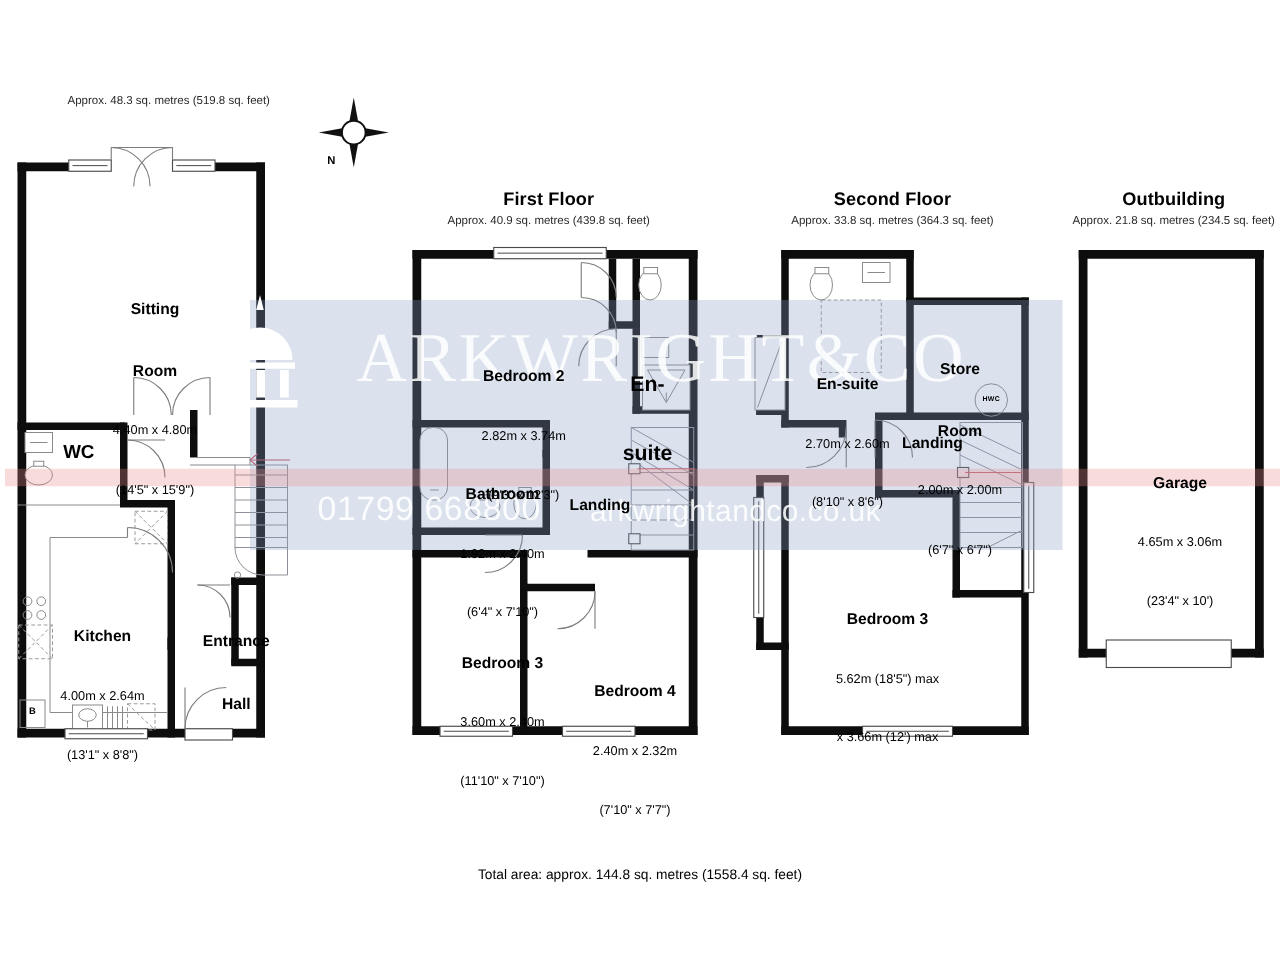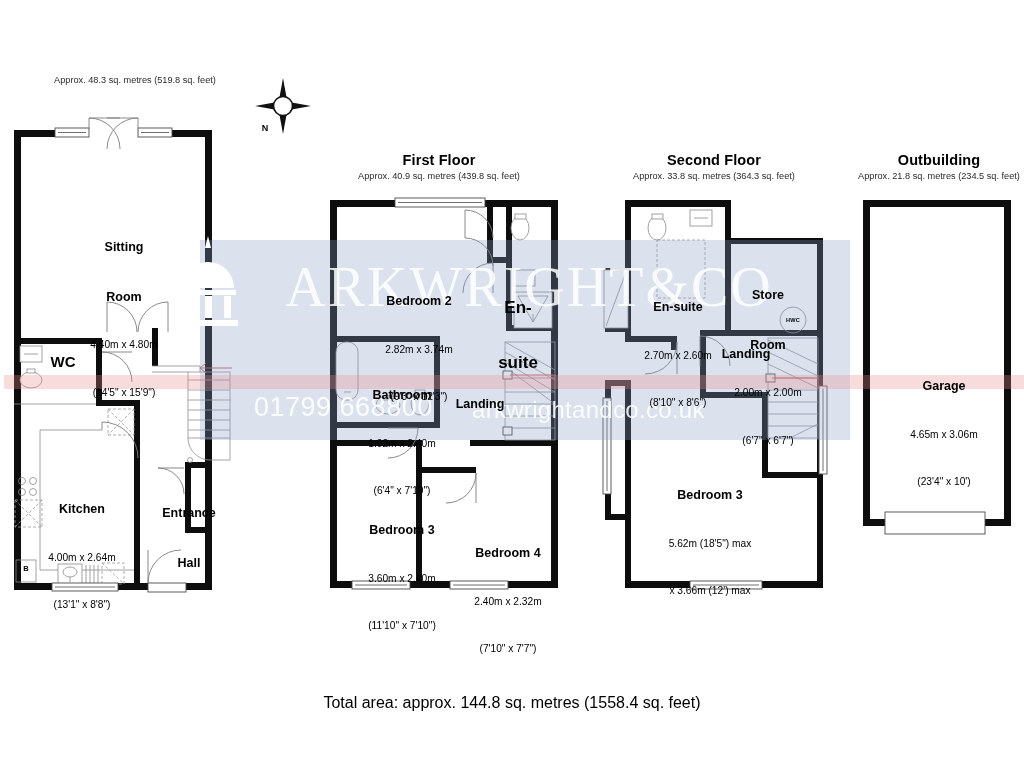--- a/index.html
+++ b/index.html
@@ -48,21 +48,21 @@
     font-size: 9.2px; font-weight: normal; color: #2a2a2a;
   }
   .room-name {
     font-size: 12.5px; font-weight: bold;
   }
   .room-dim {
     font-size: 10.2px; font-weight: normal; text-align: center;
   }
   .room-name.small { font-size: 17px; }
   .room-label-wc { font-size: 15px; font-weight: bold; }
-  .total-area { font-size: 16px; font-weight: normal; text-align: center; }
+  .total-area { font-size: 11px; font-weight: normal; text-align: center; }
   .hwc-text { font-size: 5.6px; font-weight: bold; letter-spacing: 0.2px; }
   .b-text { font-size: 7.5px; font-weight: bold; }
   .compass-n { font-size: 9px; font-weight: bold; }
 
   
   #watermark {
     position: absolute;
     left: 4px; top: 0; width: 1024px; height: 768px;
     pointer-events: none;
     text-decoration: underline;

